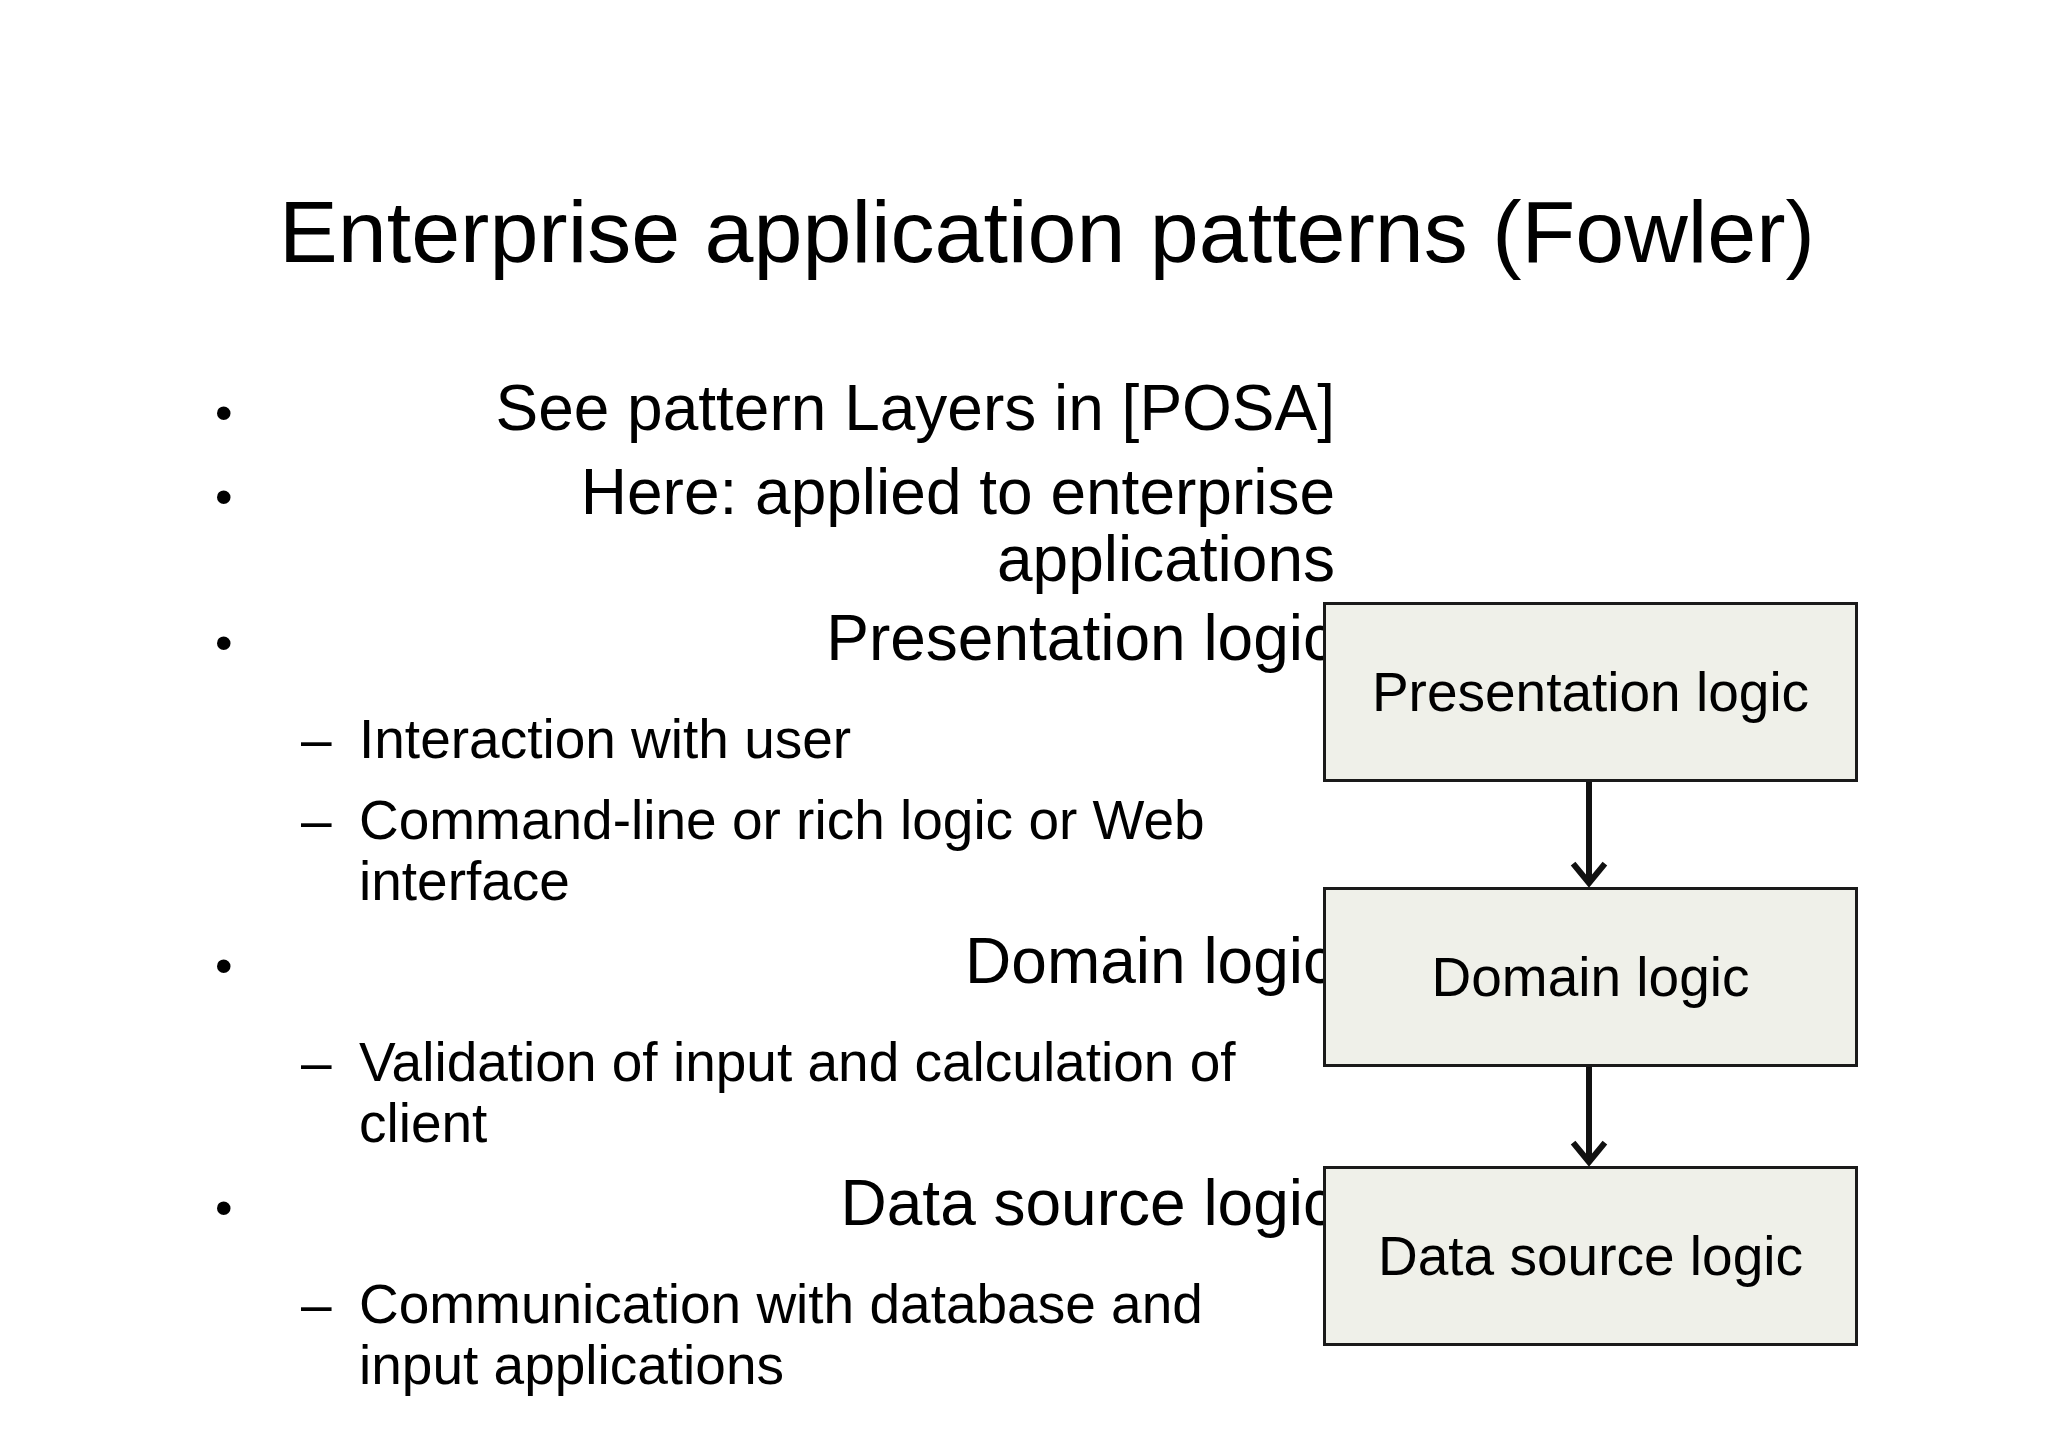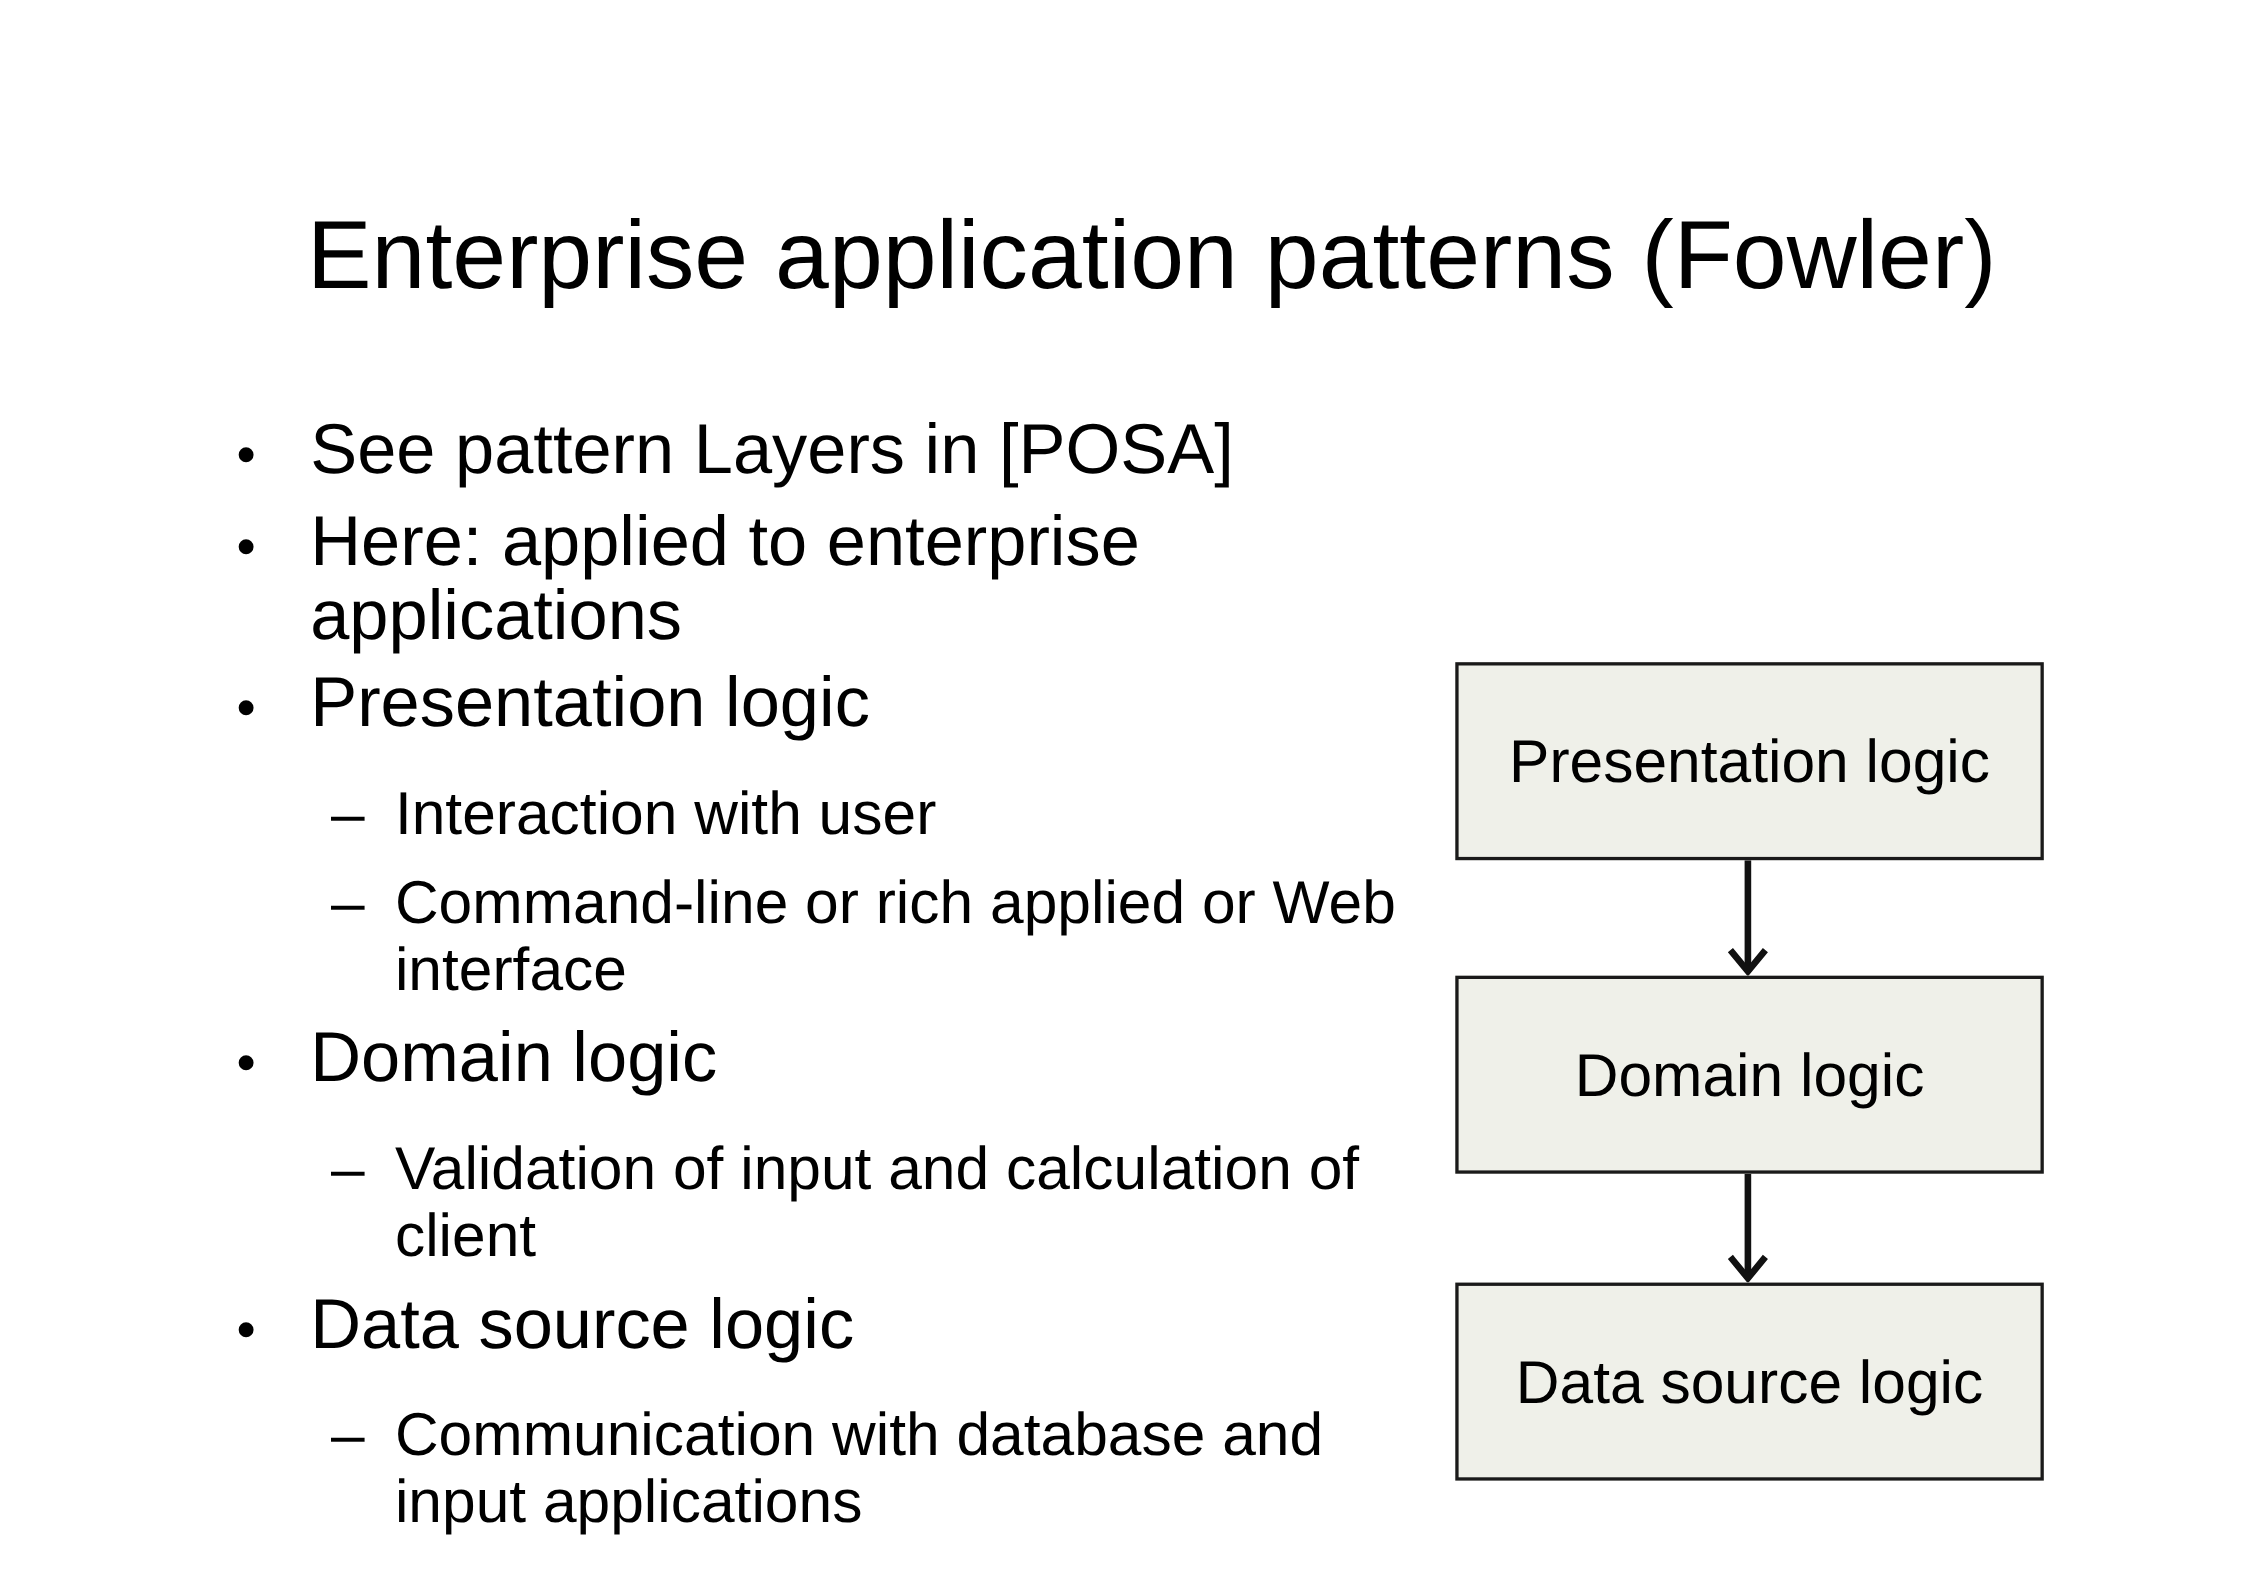--- a/index.html
+++ b/index.html
@@ -45,21 +45,21 @@
     font-size: 64px;
     line-height: 67px;
     margin-top: 12px;
   }
   .l1-item:first-child { margin-top: 0; }
   .l1-marker {
     flex: 0 0 67px;
     width: 67px;
     font-size: 50px;
   }
-  .l1-text { flex: 1 1 auto; }
+  .l1-text { flex: 1 1 auto; text-align: right; }
 
   .sub-list {
     margin-top: 12px;
     margin-bottom: 16px;
   }
   .l2-item {
     display: flex;
     align-items: baseline;
     margin-left: 86px;
     font-size: 55px;
@@ -127,21 +127,21 @@
         <span class="l1-marker">•</span>
         <span class="l1-text">Presentation logic</span>
       </div>
       <div class="sub-list">
         <div class="l2-item">
           <span class="l2-marker">–</span>
           <span class="l2-text">Interaction with user</span>
         </div>
         <div class="l2-item">
           <span class="l2-marker">–</span>
-          <span class="l2-text">Command-line or rich applied or Web interface</span>
+          <span class="l2-text">Command-line or rich logic or Web interface</span>
         </div>
       </div>
       <div class="l1-item">
         <span class="l1-marker">•</span>
         <span class="l1-text">Domain logic</span>
       </div>
       <div class="sub-list">
         <div class="l2-item">
           <span class="l2-marker">–</span>
           <span class="l2-text">Validation of input and calculation of client</span>

